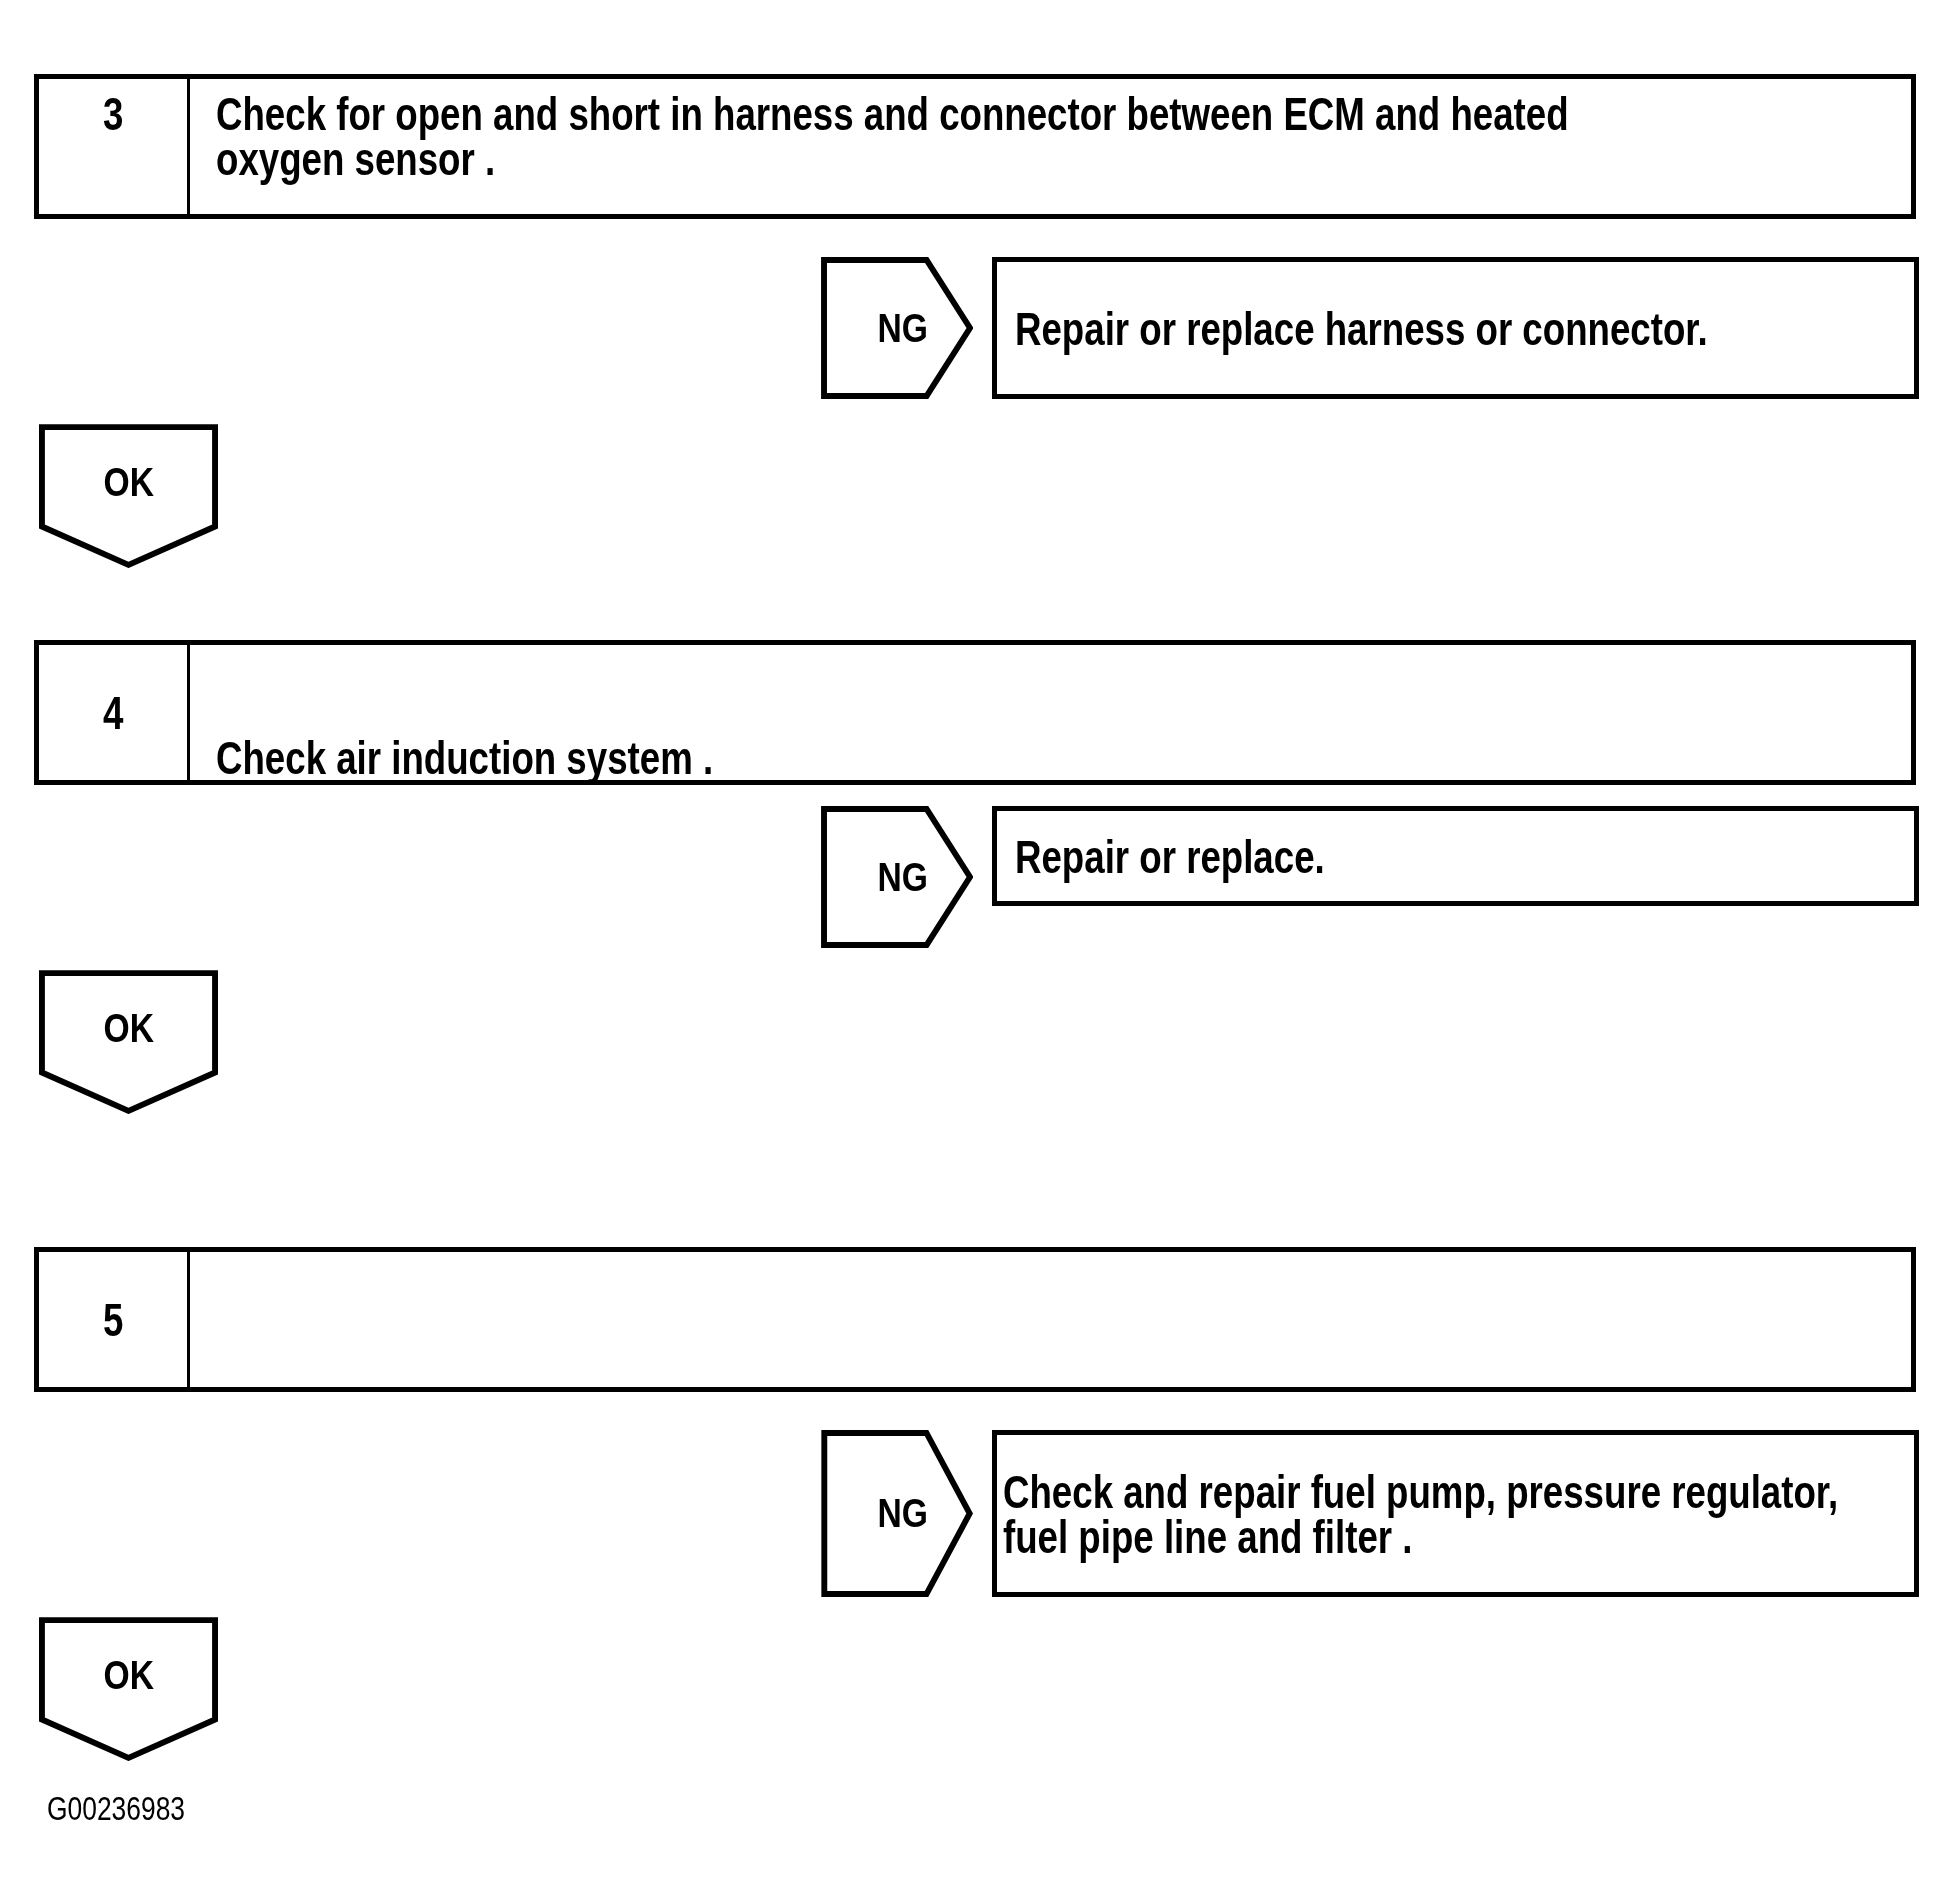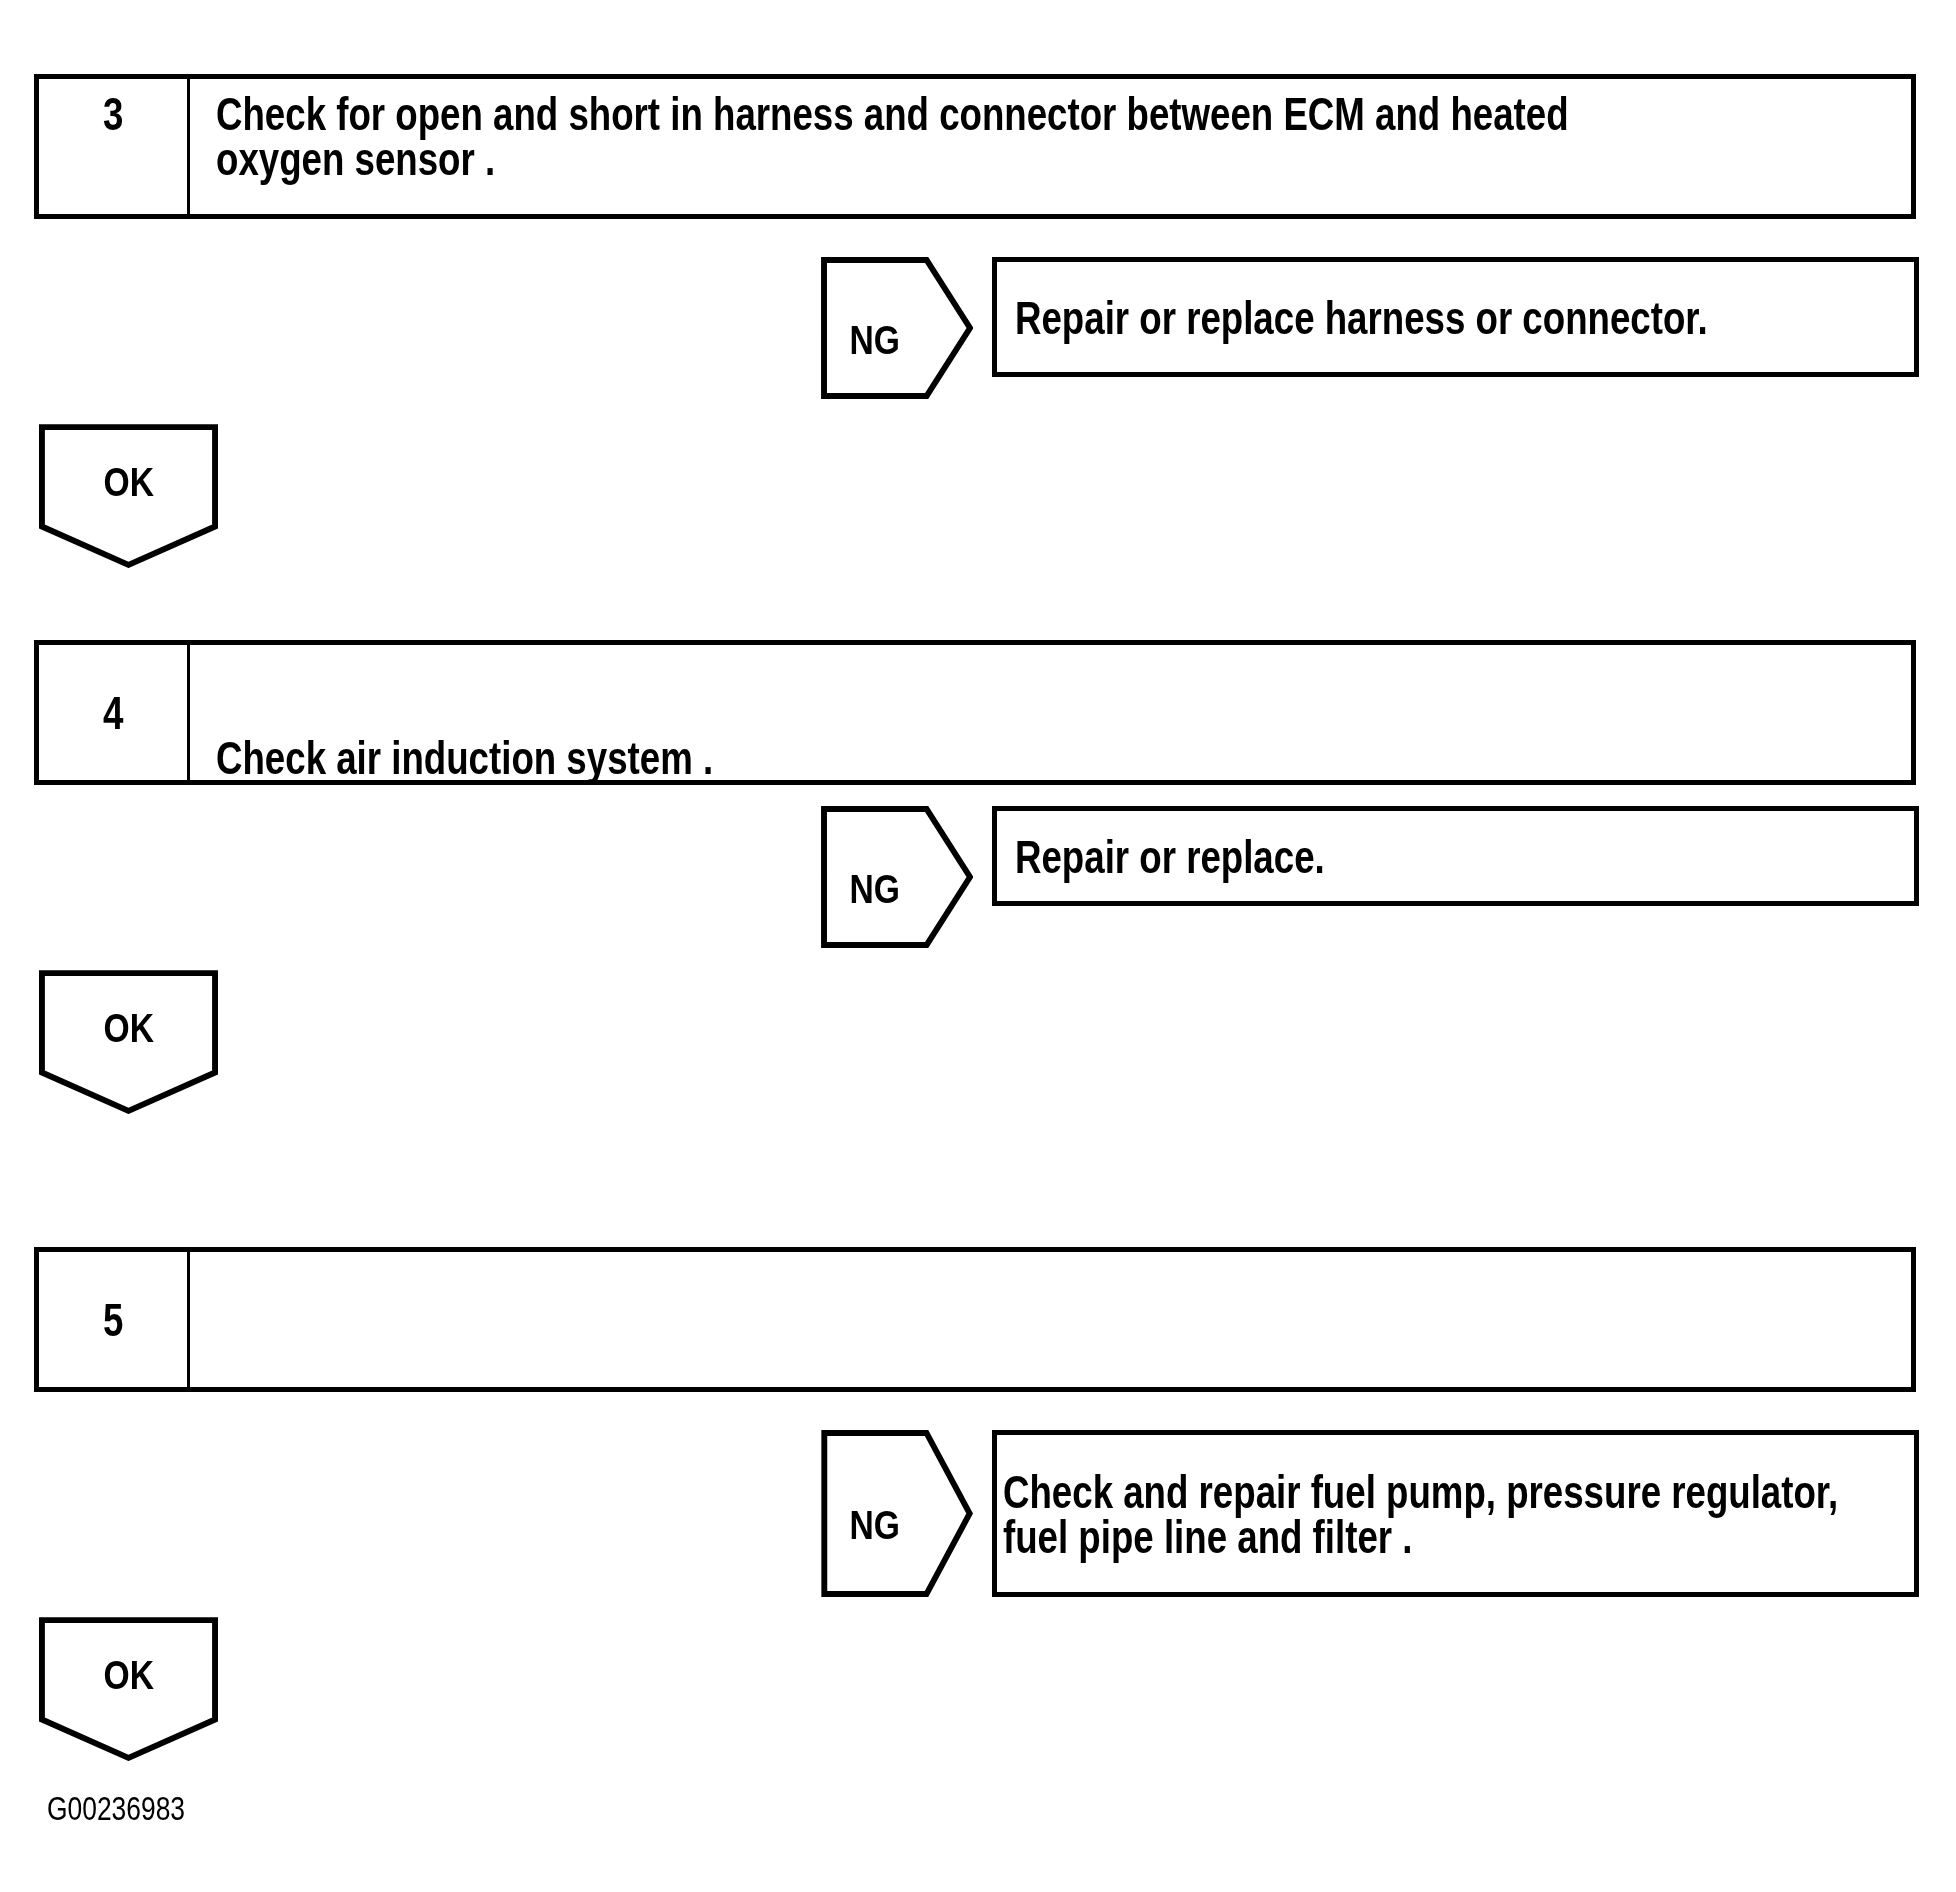--- a/index.html
+++ b/index.html
@@ -69,23 +69,23 @@
   
   .ng-group { position: absolute; }
   .ng-pent {
     position: absolute;
     left: 821px;
     top: 0;
   }
   .ng-pent svg { display: block; }
   .ng-label-wrap {
     position: absolute;
-    left: 0; top: 12px;
+    left: 0; top: 0;
     width: 108px; height: 100%;
-    display: flex; align-items: center; justify-content: center;
+    display: flex; align-items: center; justify-content: center; padding-left: 28px;
   }
   .result-box {
     position: absolute;
     left: 992px;
     top: 0;
     width: 927px;
     border: 5.9px solid #000;
     box-sizing: border-box;
     background: #fff;
     display: flex;
@@ -139,21 +139,21 @@
 
   <div class="ng-group" style="top:257px; left:0; width:1956px; height:142px;">
     <div class="ng-pent">
       <svg width="152" height="142" viewBox="0 0 154 144">
         <polygon points="3,3 107,3 151,72 107,141 3,141" fill="#ffffff" stroke="#000000" stroke-width="6"></polygon>
       </svg>
       <div class="ng-label-wrap">
         <div class="label-txt">NG</div>
       </div>
     </div>
-    <div class="result-box" style="height:120px;">
+    <div class="result-box" style="height:142px;">
       <div class="txt">Repair or replace harness or connector.</div>
     </div>
   </div>
 
   <div class="ok-pent" style="top:424px;">
     <svg width="179" height="144" viewBox="0 0 182 146">
       <polygon points="3,3 179,3 179,104 91,143 3,104" fill="#ffffff" stroke="#000000" stroke-width="6"></polygon>
     </svg>
     <div class="ok-label-wrap">
       <div class="label-txt">OK</div>

